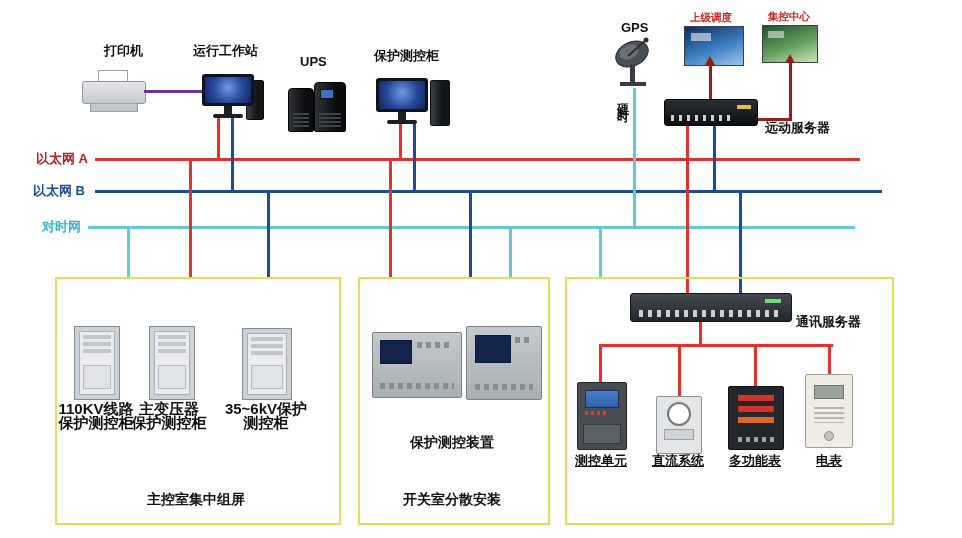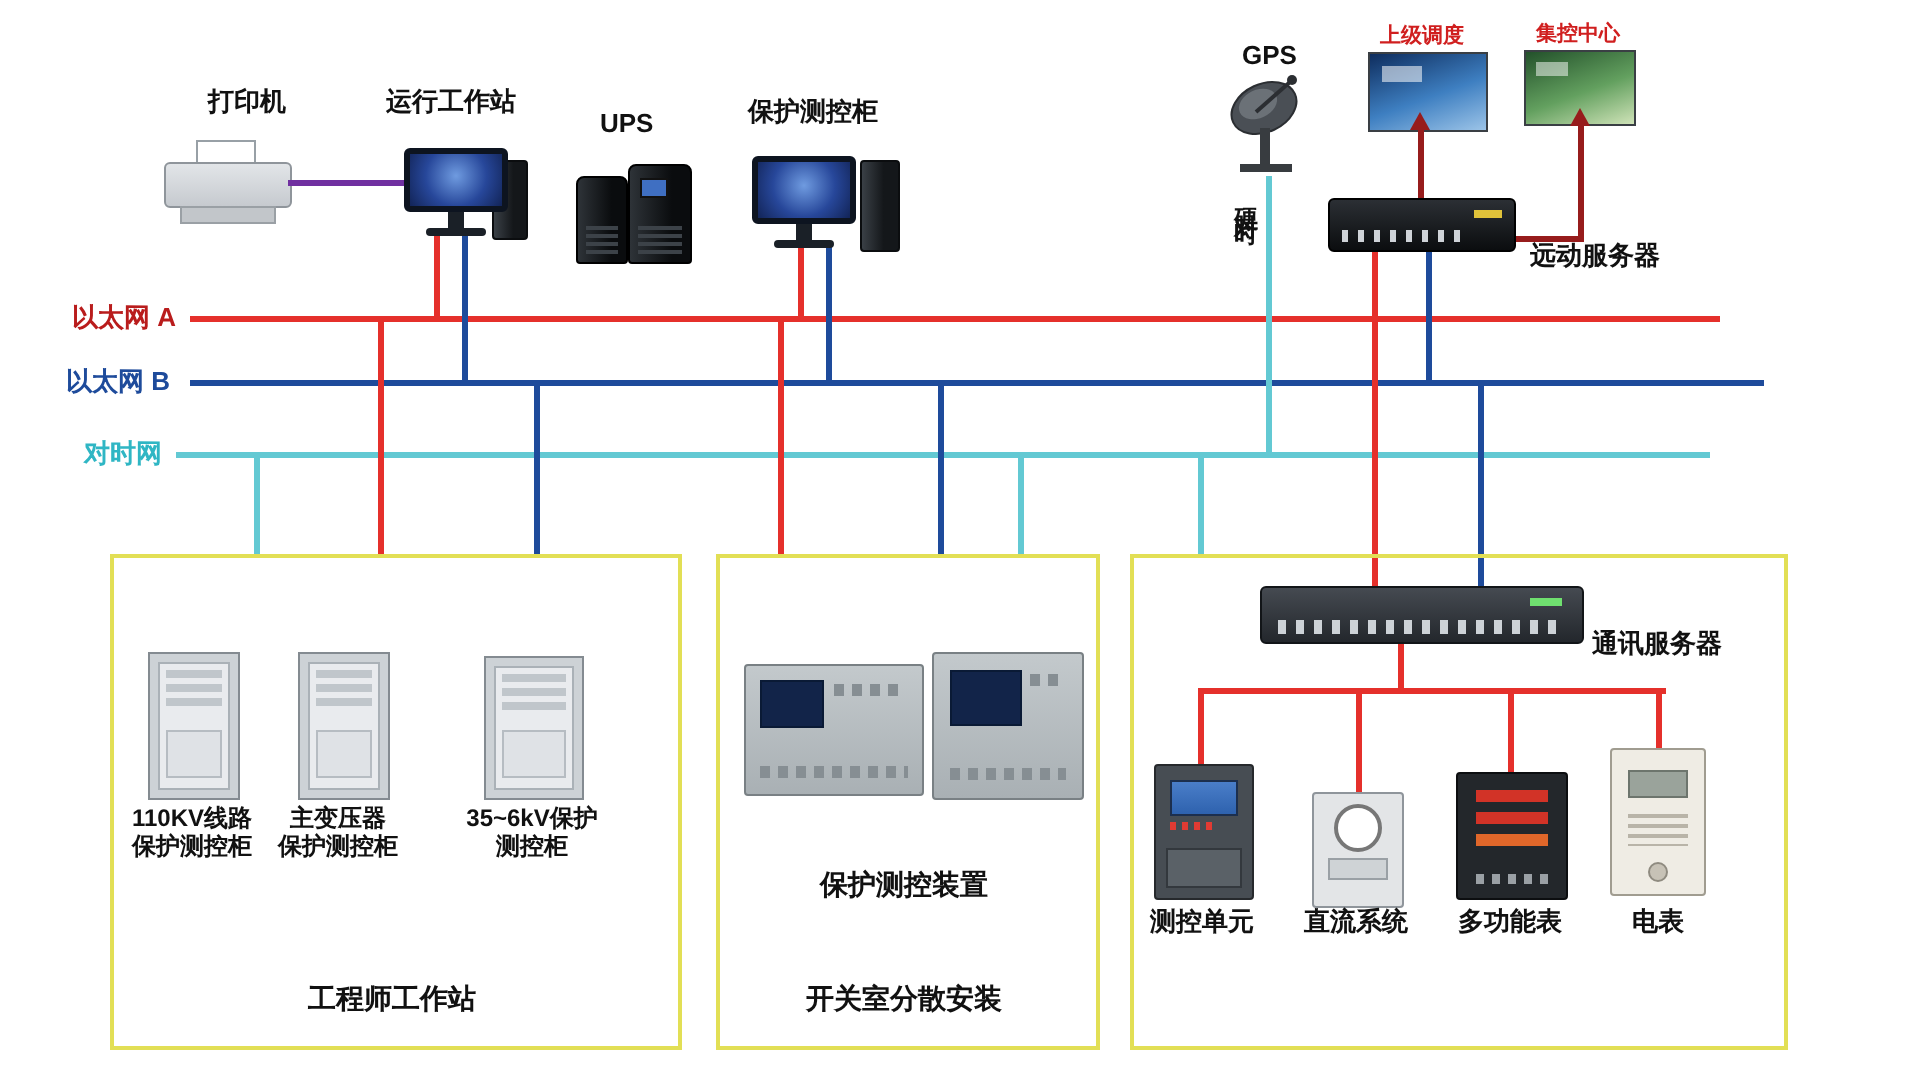--- a/index.html
+++ b/index.html
@@ -5,22 +5,22 @@
   html,body{margin:0;padding:0;background:#fff;}
   .canvas{position:relative;width:962px;height:538px;background:#fff;overflow:hidden;
           font-family:"Liberation Sans","DejaVu Sans",sans-serif;color:#111;}
   .hline,.vline{position:absolute;}
   .lbl{position:absolute;font-weight:bold;font-size:13px;white-space:nowrap;}
   .lbl-red-sm{position:absolute;font-weight:bold;font-size:10.5px;color:#d01f1f;white-space:nowrap;}
   .vtext{position:absolute;writing-mode:vertical-rl;text-orientation:upright;font-weight:bold;
          font-size:12px;letter-spacing:3px;white-space:nowrap;}
   .ybox{position:absolute;border:2px solid #e2df55;background:transparent;}
   .caption{position:absolute;text-align:center;font-weight:bold;font-size:14px;}
-  .cablabel{position:absolute;text-align:center;font-weight:bold;font-size:12px;line-height:14px;}
-  .devlbl{position:absolute;text-align:center;font-weight:bold;font-size:13px;}
+  .cablabel{position:absolute;text-align:center;font-weight:bold;font-size:15px;line-height:14px;}
+  .devlbl{position:absolute;text-align:center;font-weight:bold;font-size:13px;text-decoration:underline;}
 
   
   .printer{position:absolute;}
   .printer .paper{position:absolute;left:16px;top:0;width:28px;height:13px;background:#fff;border:1px solid #98a0a6;}
   .printer .pbody{position:absolute;left:0;top:11px;width:62px;height:21px;background:linear-gradient(#e2e5e8,#c6cacf);border:1px solid #8f959b;border-radius:3px;}
   .printer .ptray{position:absolute;left:8px;top:33px;width:46px;height:7px;background:#c2c6ca;border:1px solid #9aa0a5;}
 
   
   .monitor{position:absolute;z-index:2;}
   .monitor .screen{position:absolute;left:0;right:0;top:0;bottom:12px;
@@ -202,21 +202,21 @@
   </div>
   <div class="cablabel" style="left:122px;top:402px;width:94px;">
     <div>主变压器</div>
     <div>保护测控柜</div>
   </div>
   <div class="cablabel" style="left:216px;top:402px;width:100px;">
     <div>35~6kV保护</div>
     <div>测控柜</div>
   </div>
 
-  <div class="caption" style="left:55px;top:491px;width:282px;">工程师工作站</div>
+  <div class="caption" style="left:55px;top:491px;width:282px;">主控室集中组屏</div>
 
   <div class="prot" style="left:372px;top:332px;width:88px;height:64px;">
     <div class="scr" style="left:7px;top:7px;width:30px;height:22px;"></div>
     <div class="pad" style="left:44px;top:9px;width:36px;"></div>
     <div class="pad2" style="left:7px;bottom:8px;width:74px;"></div>
   </div>
   <div class="prot" style="left:466px;top:326px;width:74px;height:72px;">
     <div class="scr" style="left:8px;top:8px;width:34px;height:26px;"></div>
     <div class="pad" style="left:48px;top:10px;width:18px;"></div>
     <div class="pad2" style="left:8px;bottom:9px;width:58px;"></div>

